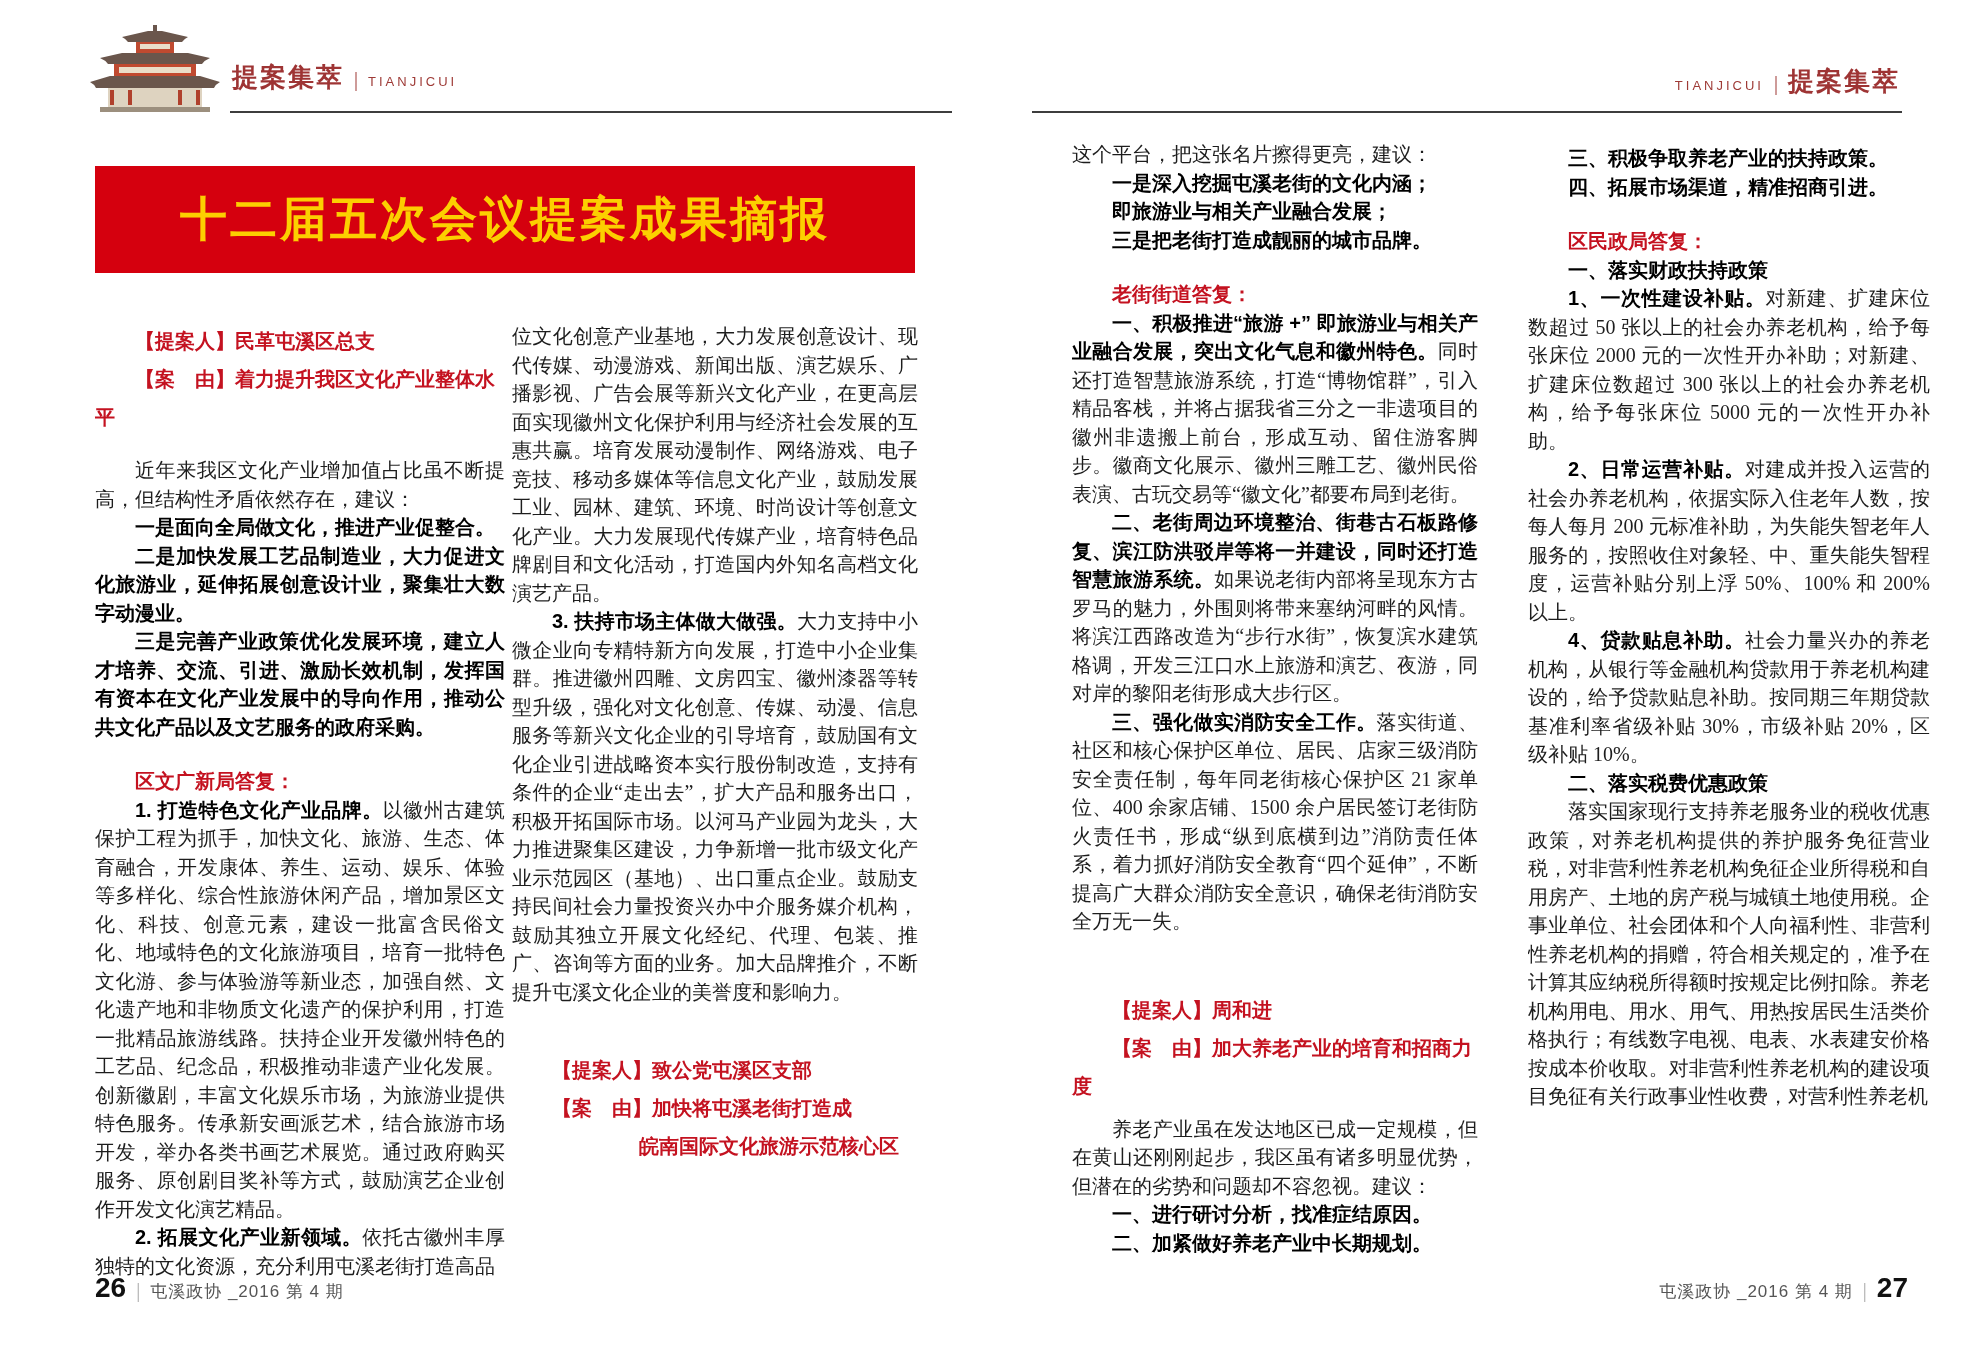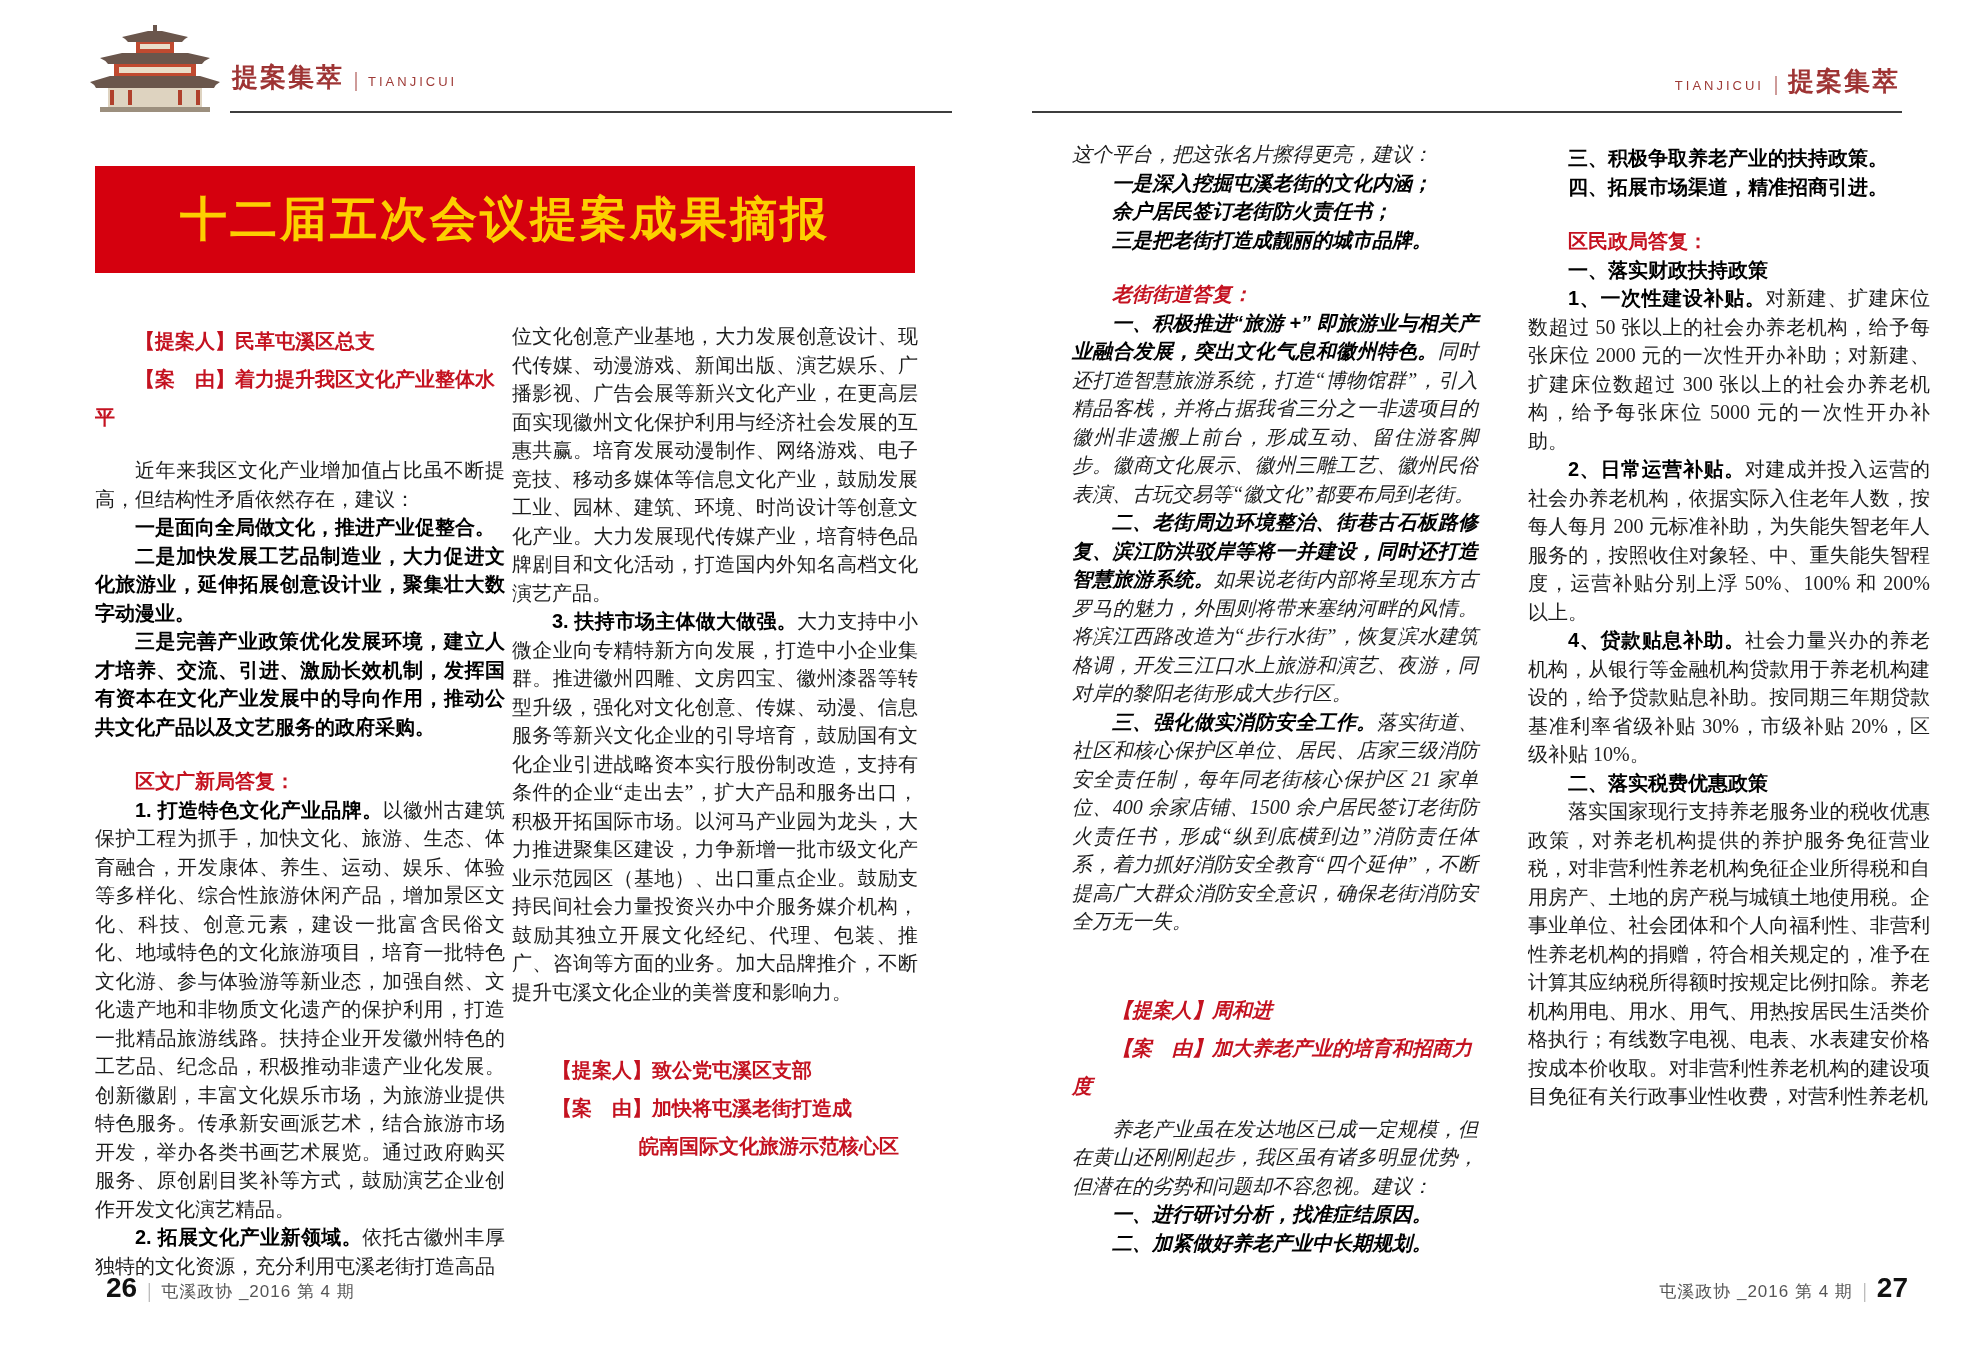--- a/index.html
+++ b/index.html
@@ -27,32 +27,32 @@
   .banner span {
     color:#fccf00; font-size:47px; font-weight:700; letter-spacing:3px;
     font-family:"Liberation Serif", serif;
     text-align:center;
   }
 
   
   .col { position:absolute; }
   #col1 { left:95px;   top:322px; width:410px; height:952px; }
   #col2 { left:512px;  top:322px; width:406px; height:952px; }
-  #col3 { left:1072px; top:140px; width:406px; height:1140px;font-style:italic; }
+  #col3 { left:1072px; top:140px; width:406px; height:1140px; }
   #col4 { left:1528px; top:144px; width:402px; height:1136px; overflow:hidden; }
 
   .col p.para { margin:0; text-align:justify; font-size:20px; line-height:28.5px; }
   .col p.t-prop { line-height:38px; text-align:left; }
   .run-n { font-family:"Liberation Serif", serif; color:#1d1d1d; }
   .run-b { font-family:"Liberation Sans", sans-serif; font-weight:700; color:#000; }
   .run-r { font-family:"Liberation Sans", sans-serif; font-weight:700; color:#c41220; }
 
   
   .footer { position:absolute; top:1272px; display:flex; align-items:baseline; gap:10px; }
-  .footer.left  { left:106px; }
+  .footer.left  { left:95px; }
   .footer.right { right:76px; }
   .pg-num { font-size:28px; font-weight:700; color:#111; font-family:"Liberation Sans", sans-serif; }
   .ft-sep { color:#aaa; font-size:20px; }
   .ft-journal { font-size:17px; color:#555; font-family:"Liberation Sans", sans-serif; letter-spacing:1px; }
 </style>
 </head>
 <body>
 
 <div class="canvas">
 
@@ -106,21 +106,21 @@
   <div class="col" id="col2">
       <p class="para"><span class="run-n">位文化创意产业基地，大力发展创意设计、现代传媒、动漫游戏、新闻出版、演艺娱乐、广播影视、广告会展等新兴文化产业，在更高层面实现徽州文化保护利用与经济社会发展的互惠共赢。培育发展动漫制作、网络游戏、电子竞技、移动多媒体等信息文化产业，鼓励发展工业、园林、建筑、环境、时尚设计等创意文化产业。大力发展现代传媒产业，培育特色品牌剧目和文化活动，打造国内外知名高档文化演艺产品。</span></p>
       <p class="para" style="text-indent: 2em;"><span class="run-b">3. 扶持市场主体做大做强。</span><span class="run-n">大力支持中小微企业向专精特新方向发展，打造中小企业集群。推进徽州四雕、文房四宝、徽州漆器等转型升级，强化对文化创意、传媒、动漫、信息服务等新兴文化企业的引导培育，鼓励国有文化企业引进战略资本实行股份制改造，支持有条件的企业“走出去”，扩大产品和服务出口，积极开拓国际市场。以河马产业园为龙头，大力推进聚集区建设，力争新增一批市级文化产业示范园区（基地）、出口重点企业。鼓励支持民间社会力量投资兴办中介服务媒介机构，鼓励其独立开展文化经纪、代理、包装、推广、咨询等方面的业务。加大品牌推介，不断提升屯溪文化企业的美誉度和影响力。</span></p>
       <p class="para t-prop" style="margin-top: 45px; text-indent: 2em;"><span class="run-r">【提案人】致公党屯溪区支部</span></p>
       <p class="para t-prop" style="text-indent: 2em;"><span class="run-r">【案　由】加快将屯溪老街打造成</span></p>
       <p class="para t-prop" style="padding-left: 127px;"><span class="run-r">皖南国际文化旅游示范核心区</span></p>
     </div>
   <div class="col" id="col3">
       <p class="para"><span class="run-n">这个平台，把这张名片擦得更亮，建议：</span></p>
       <p class="para" style="text-indent: 2em;"><span class="run-b">一是深入挖掘屯溪老街的文化内涵；</span></p>
-      <p class="para" style="text-indent: 2em;"><span class="run-b">余户居民签订老街防火责任书；</span></p>
+      <p class="para" style="text-indent: 2em;"><span class="run-b">即旅游业与相关产业融合发展；</span></p>
       <p class="para" style="text-indent: 2em;"><span class="run-b">三是把老街打造成靓丽的城市品牌。</span></p>
       <p class="para" style="margin-top: 26px; text-indent: 2em;"><span class="run-r">老街街道答复：</span></p>
       <p class="para" style="text-indent: 2em;"><span class="run-b">一、积极推进“旅游 +” 即旅游业与相关产业融合发展，突出文化气息和徽州特色。</span><span class="run-n">同时还打造智慧旅游系统，打造“博物馆群”，引入精品客栈，并将占据我省三分之一非遗项目的徽州非遗搬上前台，形成互动、留住游客脚步。徽商文化展示、徽州三雕工艺、徽州民俗表演、古玩交易等“徽文化”都要布局到老街。</span></p>
       <p class="para" style="text-indent: 2em;"><span class="run-b">二、老街周边环境整治、街巷古石板路修复、滨江防洪驳岸等将一并建设，同时还打造智慧旅游系统。</span><span class="run-n">如果说老街内部将呈现东方古罗马的魅力，外围则将带来塞纳河畔的风情。将滨江西路改造为“步行水街”，恢复滨水建筑格调，开发三江口水上旅游和演艺、夜游，同对岸的黎阳老街形成大步行区。</span></p>
       <p class="para" style="text-indent: 2em;"><span class="run-b">三、强化做实消防安全工作。</span><span class="run-n">落实街道、社区和核心保护区单位、居民、店家三级消防安全责任制，每年同老街核心保护区 21 家单位、400 余家店铺、1500 余户居民签订老街防火责任书，形成“纵到底横到边”消防责任体系，着力抓好消防安全教育“四个延伸”，不断提高广大群众消防安全意识，确保老街消防安全万无一失。</span></p>
       <p class="para t-prop" style="margin-top: 55px; text-indent: 2em;"><span class="run-r">【提案人】周和进</span></p>
       <p class="para t-prop" style="text-indent: 2em;"><span class="run-r">【案　由】加大养老产业的培育和招商力度</span></p>
       <p class="para" style="margin-top: 10px; text-indent: 2em;"><span class="run-n">养老产业虽在发达地区已成一定规模，但在黄山还刚刚起步，我区虽有诸多明显优势，但潜在的劣势和问题却不容忽视。建议：</span></p>
       <p class="para" style="text-indent: 2em;"><span class="run-b">一、进行研讨分析，找准症结原因。</span></p>
       <p class="para" style="text-indent: 2em;"><span class="run-b">二、加紧做好养老产业中长期规划。</span></p>

